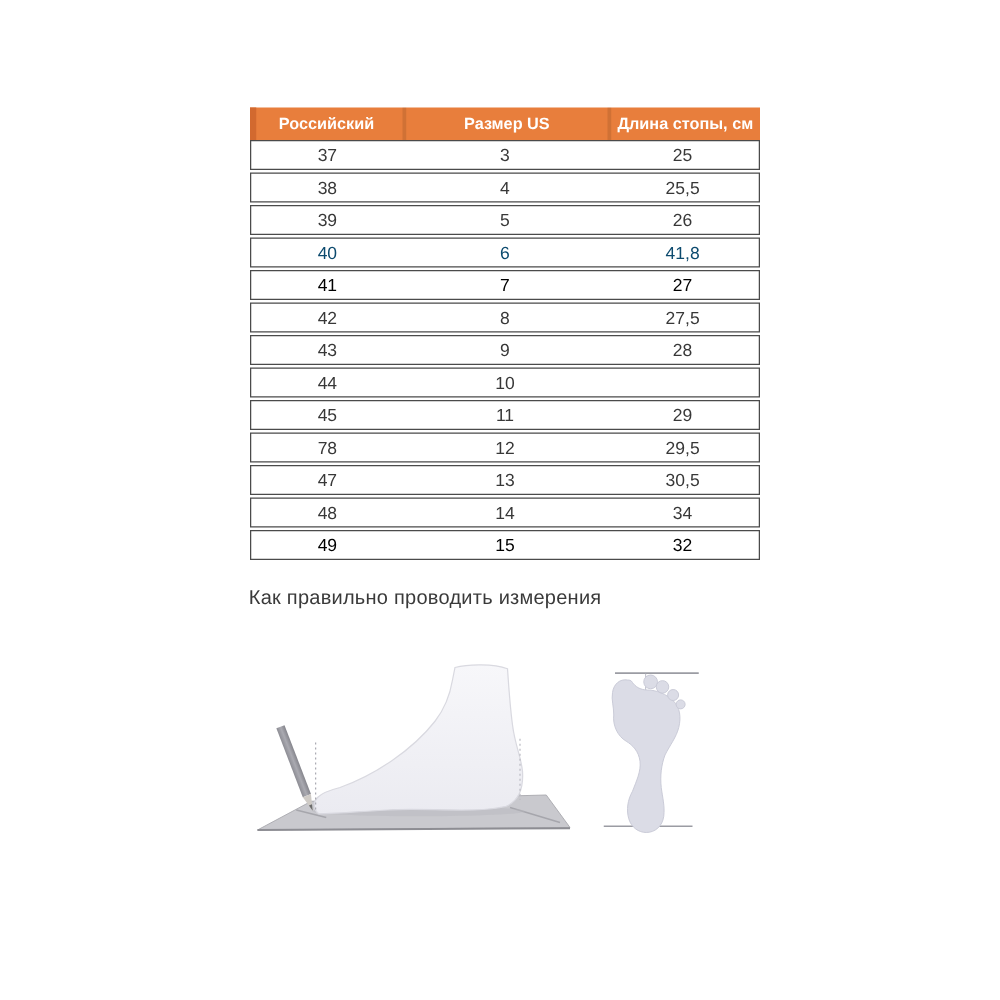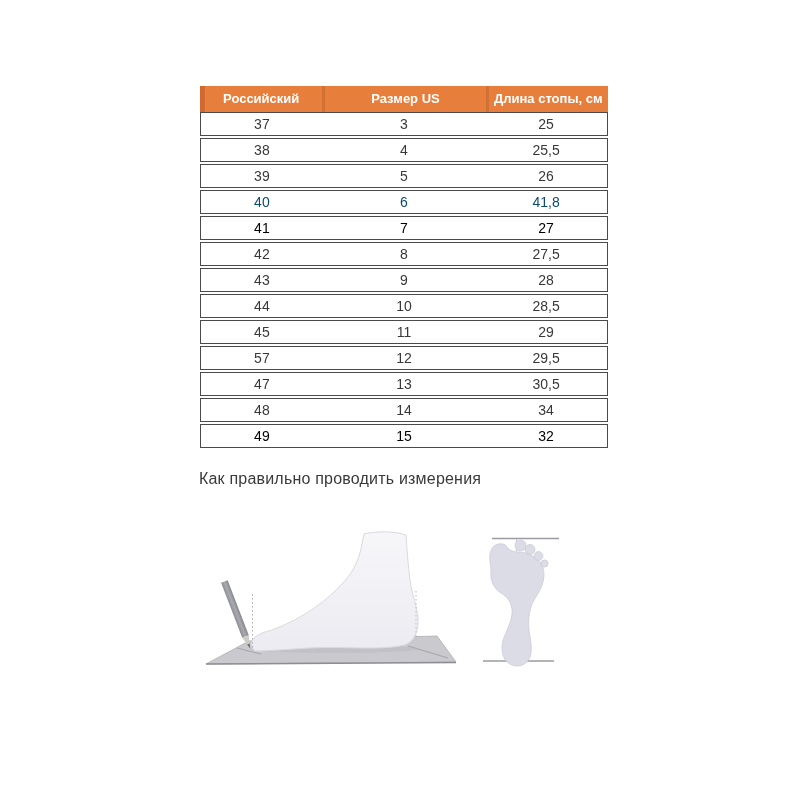--- a/index.html
+++ b/index.html
@@ -72,29 +72,28 @@
           <div class="size-cell">27,5</div>
         </div>
         <div class="size-row" style="border-color: rgb(74, 74, 74); color: rgb(56, 56, 56);">
           <div class="size-cell">43</div>
           <div class="size-cell">9</div>
           <div class="size-cell">28</div>
         </div>
         <div class="size-row" style="border-color: rgb(74, 74, 74); color: rgb(56, 56, 56);">
           <div class="size-cell">44</div>
           <div class="size-cell">10</div>
-          <div class="size-cell">28,5</div>
         </div>
         <div class="size-row" style="border-color: rgb(74, 74, 74); color: rgb(56, 56, 56);">
           <div class="size-cell">45</div>
           <div class="size-cell">11</div>
           <div class="size-cell">29</div>
         </div>
         <div class="size-row" style="border-color: rgb(74, 74, 74); color: rgb(56, 56, 56);">
-          <div class="size-cell">57</div>
+          <div class="size-cell">78</div>
           <div class="size-cell">12</div>
           <div class="size-cell">29,5</div>
         </div>
         <div class="size-row" style="border-color: rgb(74, 74, 74); color: rgb(56, 56, 56);">
           <div class="size-cell">47</div>
           <div class="size-cell">13</div>
           <div class="size-cell">30,5</div>
         </div>
         <div class="size-row" style="border-color: rgb(74, 74, 74); color: rgb(56, 56, 56);">
           <div class="size-cell">48</div>

